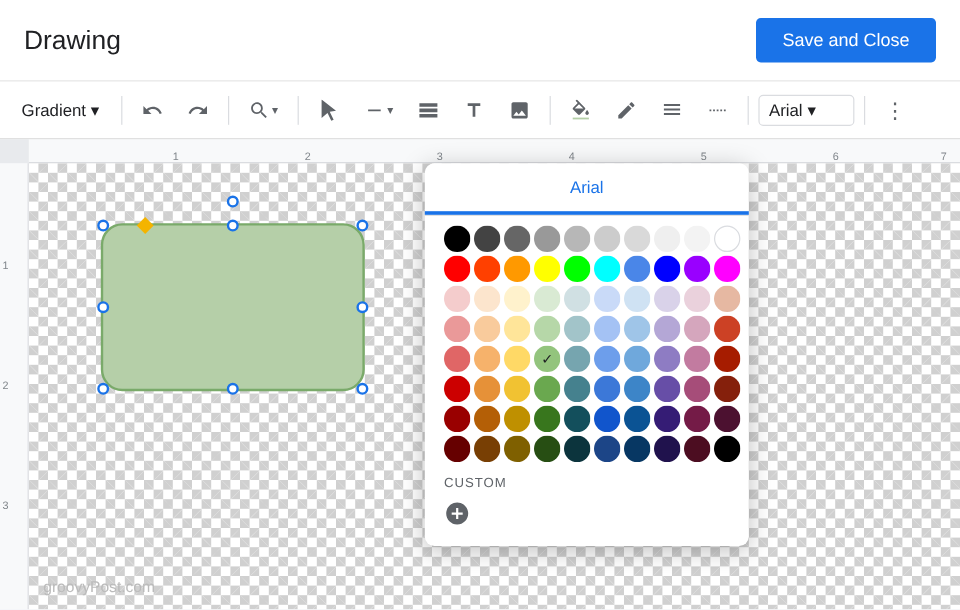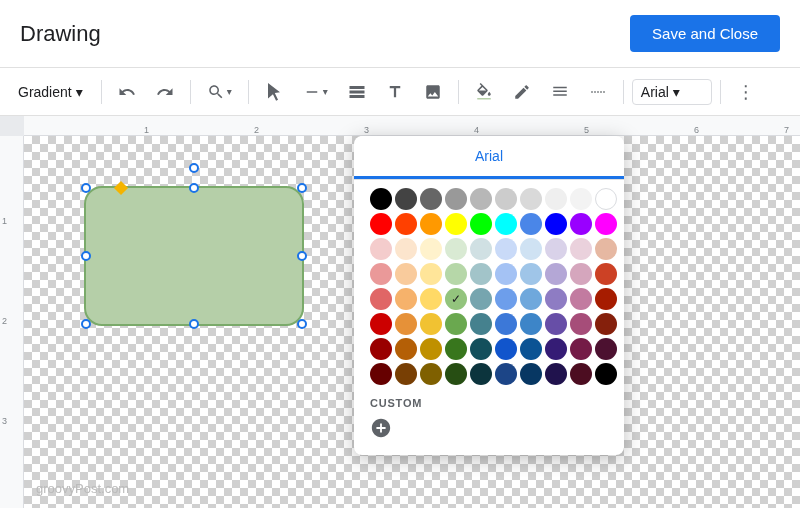--- a/index.html
+++ b/index.html
@@ -218,21 +218,21 @@
       top: 50%; left: 50%;
       transform: translate(-50%, -50%);
       font-size: 12px;
       color: #202124;
     }
 
     #cp-custom {
       padding: 12px 16px 0;
       font-size: 11px; color: #5f6368;
       letter-spacing: 0.8px;
-      font-weight: 700;
+      font-weight: 400;
     }
     #cp-add {
       display: flex; align-items: center;
       padding: 8px 16px 0;
       cursor: pointer;
       color: #202124;
     }
     #cp-add svg { width: 22px; height: 22px; }
 
     

